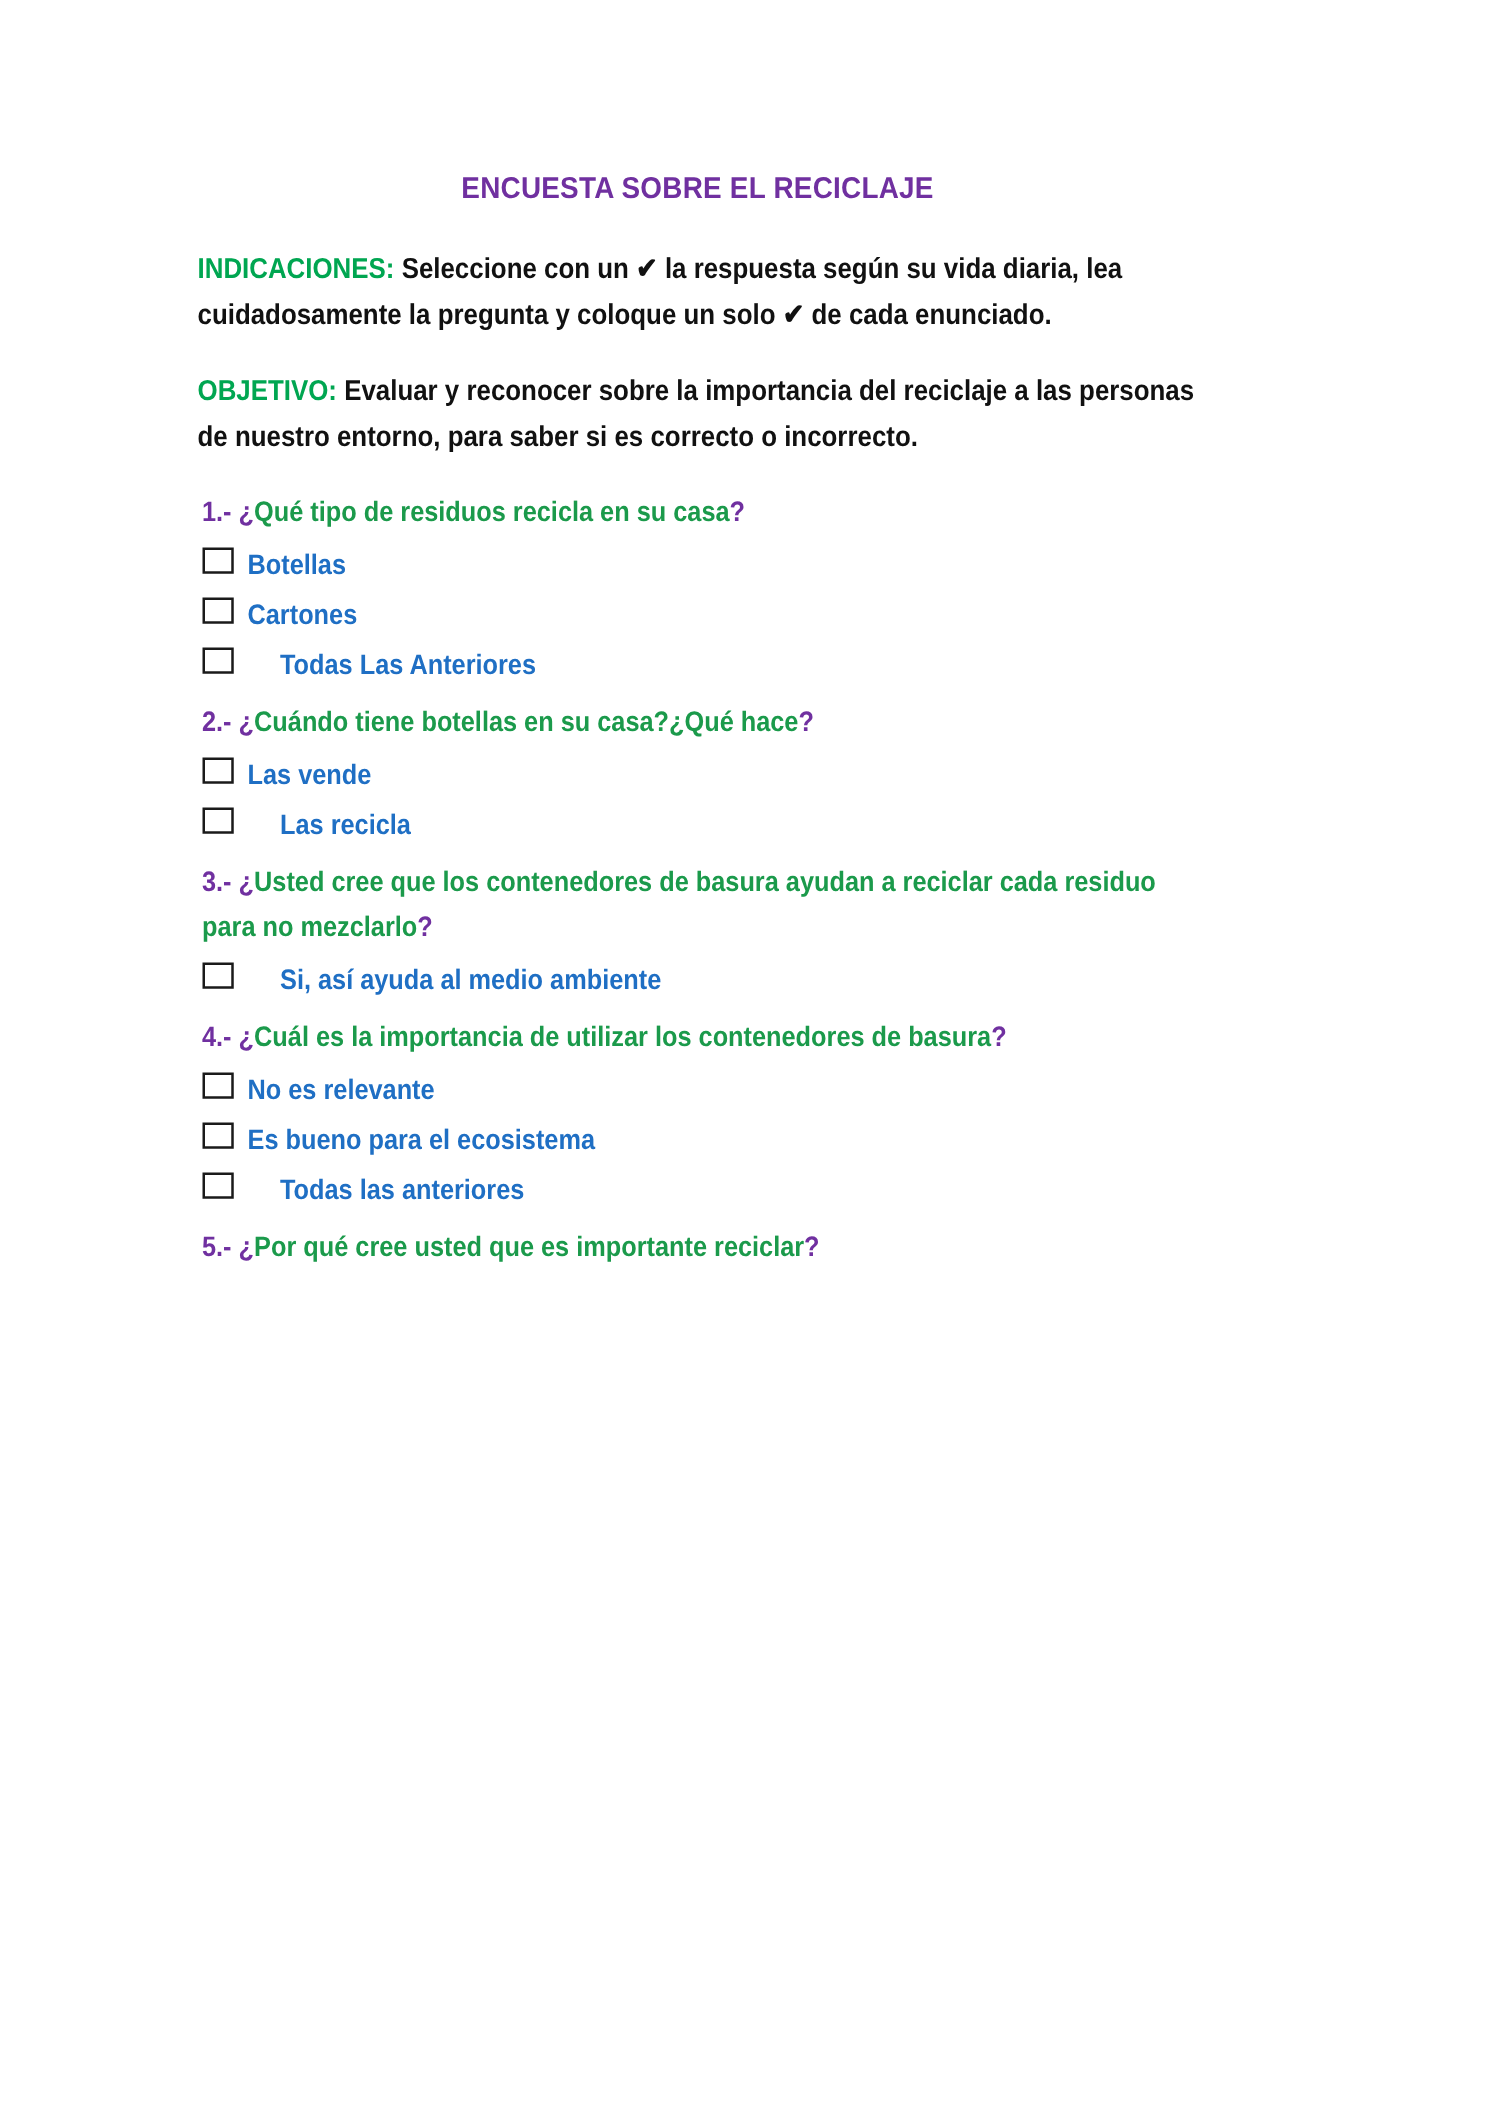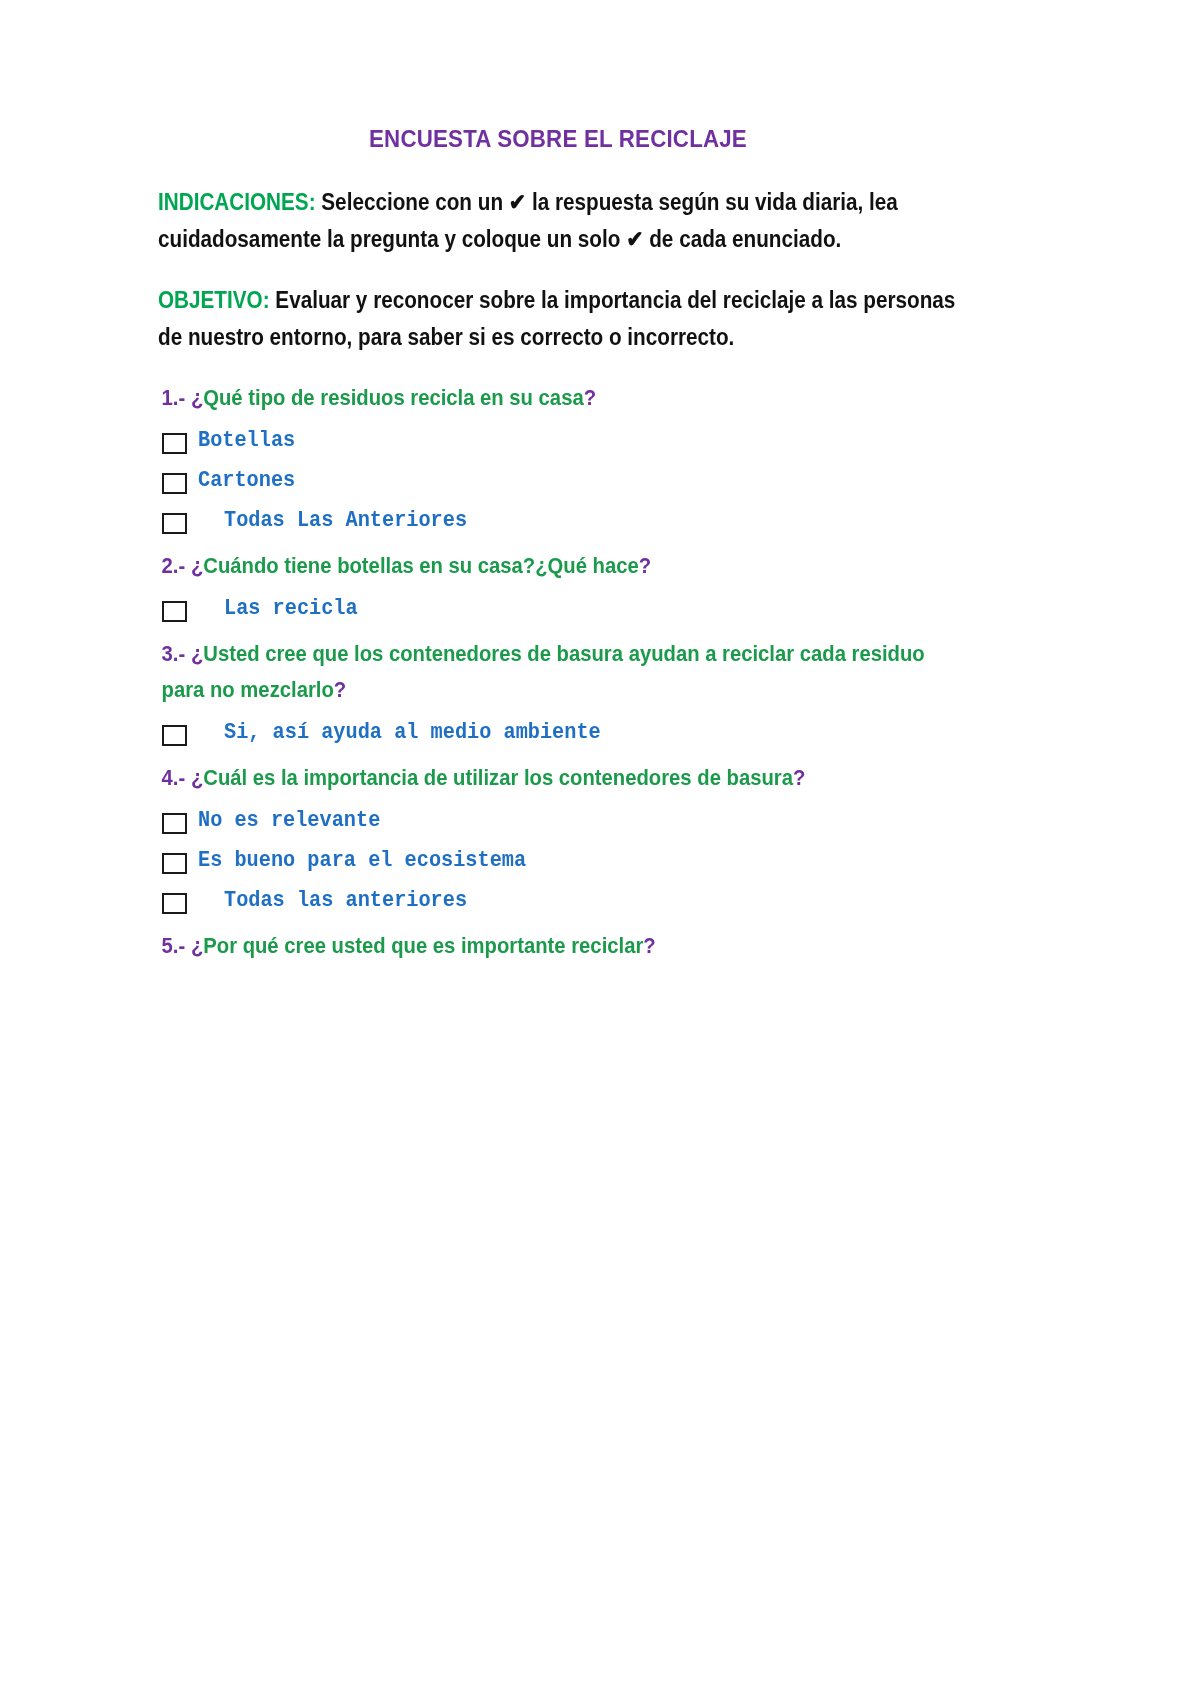--- a/index.html
+++ b/index.html
@@ -9,21 +9,21 @@
     background: #ffffff;
   }
   body {
     font-family: "Liberation Sans", sans-serif;
   }
   .page {
     position: relative;
     width: 1200px;
     height: 1335px;
     background: #ffffff;
-    margin: 0 auto;
+    margin: 12px auto;
     overflow: hidden;
     box-sizing: border-box;
   }
   .content {
     position: absolute;
     left: 158px;
     top: 124px;
     width: 800px;
   }
 
@@ -74,25 +74,24 @@
   .question .qtext {
     color: #1B9A4B;
   }
   .question .qpunct {
     color: #7030A0;
   }
 
   
   .option {
     display: flex;
-    align-items: flex-end;
+    align-items: flex-start;
     gap: 11px;
     margin: 0 0 12px 0;
     padding-left: 4px;
-    font-family: Liberation Mono, monospace;
   }
   .option:last-child {
     margin-bottom: 0;
     gap: 37px;
   }
   .checkbox {
     flex: 0 0 auto;
     width: 21px;
     height: 17px;
     border: 2.6px solid #1a1a1a;
@@ -146,20 +145,24 @@
               <span class="checkbox"></span>
               <span class="option-label">Todas Las Anteriores</span>
             </div>
           </div>
         </div>
         <div class="qblock">
           <p class="question"><span class="qnum">2.-</span> <span class="qpunct">¿</span><span class="qtext">Cuándo tiene botellas en su casa?¿Qué hace</span><span class="qpunct">?</span></p>
           <div class="options-group">
             <div class="option">
               <span class="checkbox"></span>
+              <span class="option-label">Las vende</span>
+            </div>
+            <div class="option">
+              <span class="checkbox"></span>
               <span class="option-label">Las recicla</span>
             </div>
           </div>
         </div>
         <div class="qblock">
           <p class="question"><span class="qnum">3.-</span> <span class="qpunct">¿</span><span class="qtext">Usted cree que los contenedores de basura ayudan a reciclar cada residuo para no mezclarlo</span><span class="qpunct">?</span></p>
           <div class="options-group">
             <div class="option">
               <span class="checkbox"></span>
               <span class="option-label">Si, así ayuda al medio ambiente</span>

